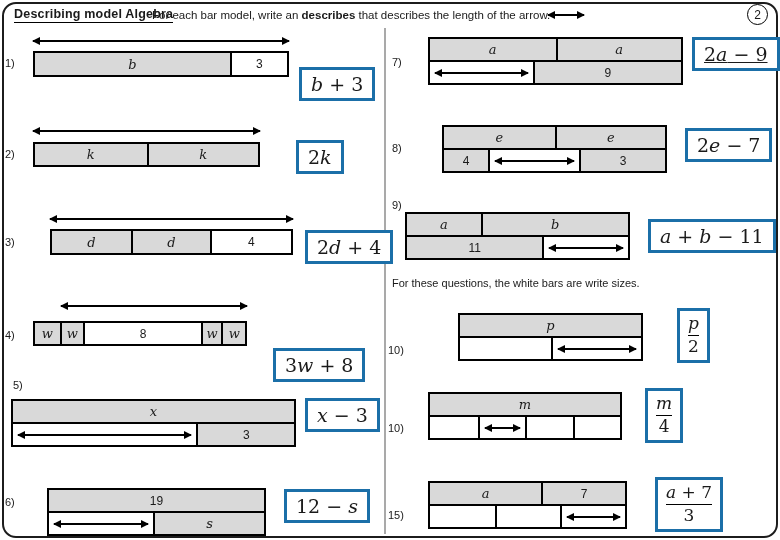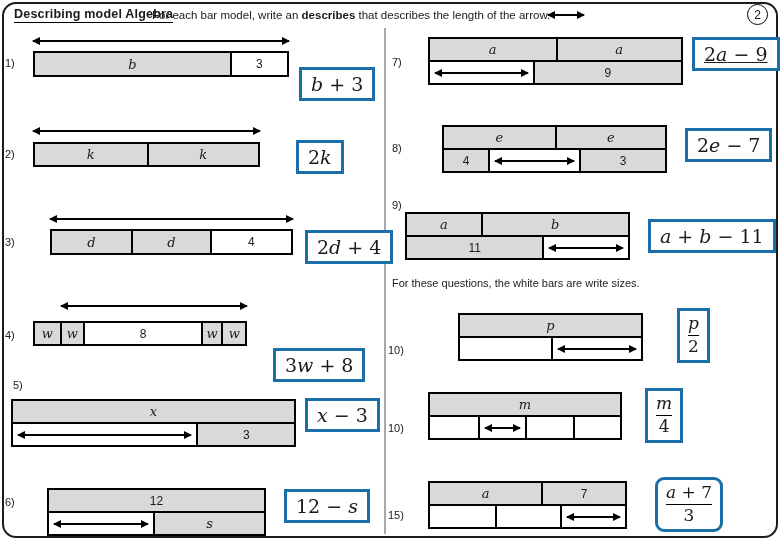--- a/index.html
+++ b/index.html
@@ -161,21 +161,21 @@
           <div class="bcell g" style="flex: 0 0 34.7%;">
             <span class="lbl-num">3</span>
           </div>
         </div>
       </div>
       <div class="ans" style="left: 305px; top: 398px;"><span class="var">x</span> − 3</div>
       <div class="pnum" style="left: 5px; top: 496px;">6)</div>
       <div class="bar" style="left: 47px; top: 488px; width: 219px;">
         <div class="brow" style="height: 21px;">
           <div class="bcell g" style="flex: 0 0 100%;">
-            <span class="lbl-num">12</span>
+            <span class="lbl-num">19</span>
           </div>
         </div>
         <div class="brow" style="height: 21px;">
           <div class="bcell w" style="flex: 0 0 48.4%;">
             <div class="harrow incell"></div>
           </div>
           <div class="bcell g" style="flex: 0 0 51.6%;">
             <span class="lbl-let">s</span>
           </div>
         </div>
@@ -287,15 +287,15 @@
           </div>
         </div>
         <div class="brow" style="height: 21px;">
           <div class="bcell w" style="flex: 0 0 33.3%;"></div>
           <div class="bcell w" style="flex: 0 0 33.3%;"></div>
           <div class="bcell w" style="flex: 0 0 33.4%;">
             <div class="harrow incell"></div>
           </div>
         </div>
       </div>
-      <div class="ans frac" style="left: 655px; top: 477px; border-radius: 9px;"><div class="fr-part"><span class="var">a</span> + 7</div><div class="fr-line"></div><div class="fr-part">3</div></div>
+      <div class="ans frac" style="left: 655px; top: 477px;"><div class="fr-part"><span class="var">a</span> + 7</div><div class="fr-line"></div><div class="fr-part">3</div></div>
     </div>
 </div>
 
 </body></html>

